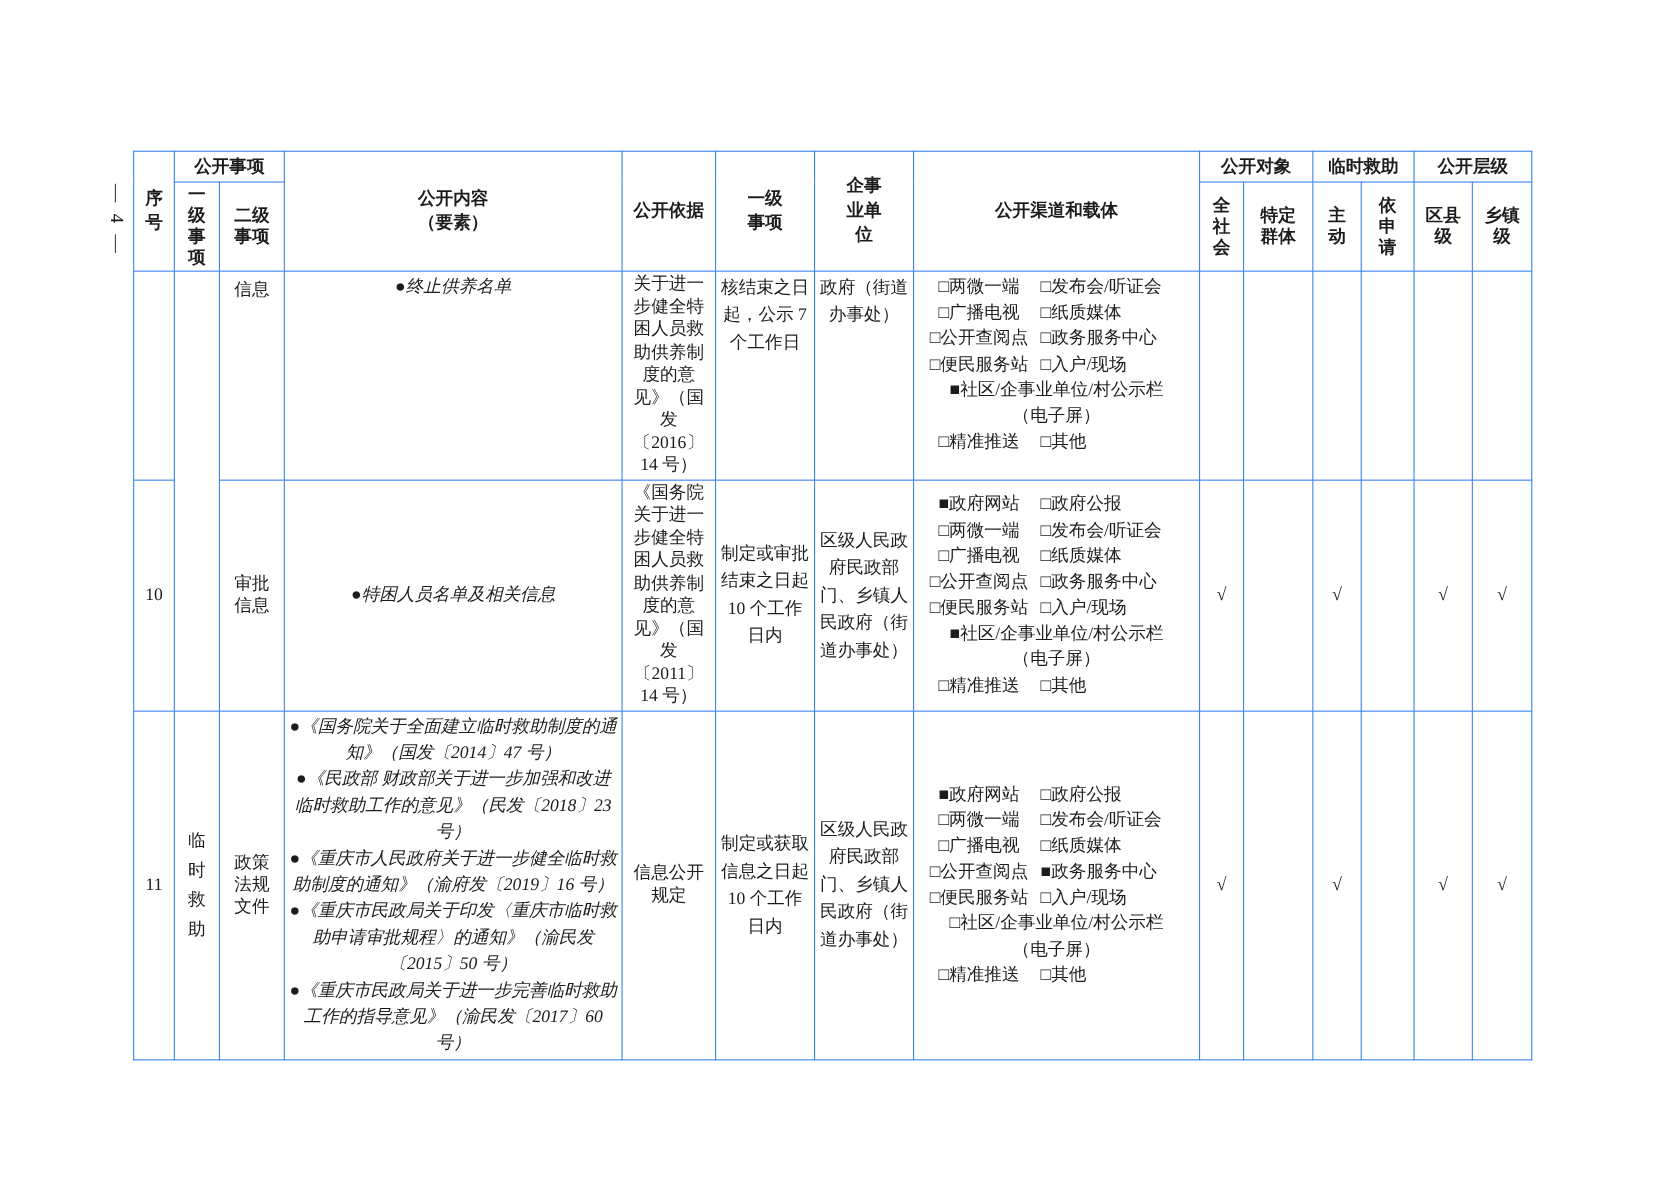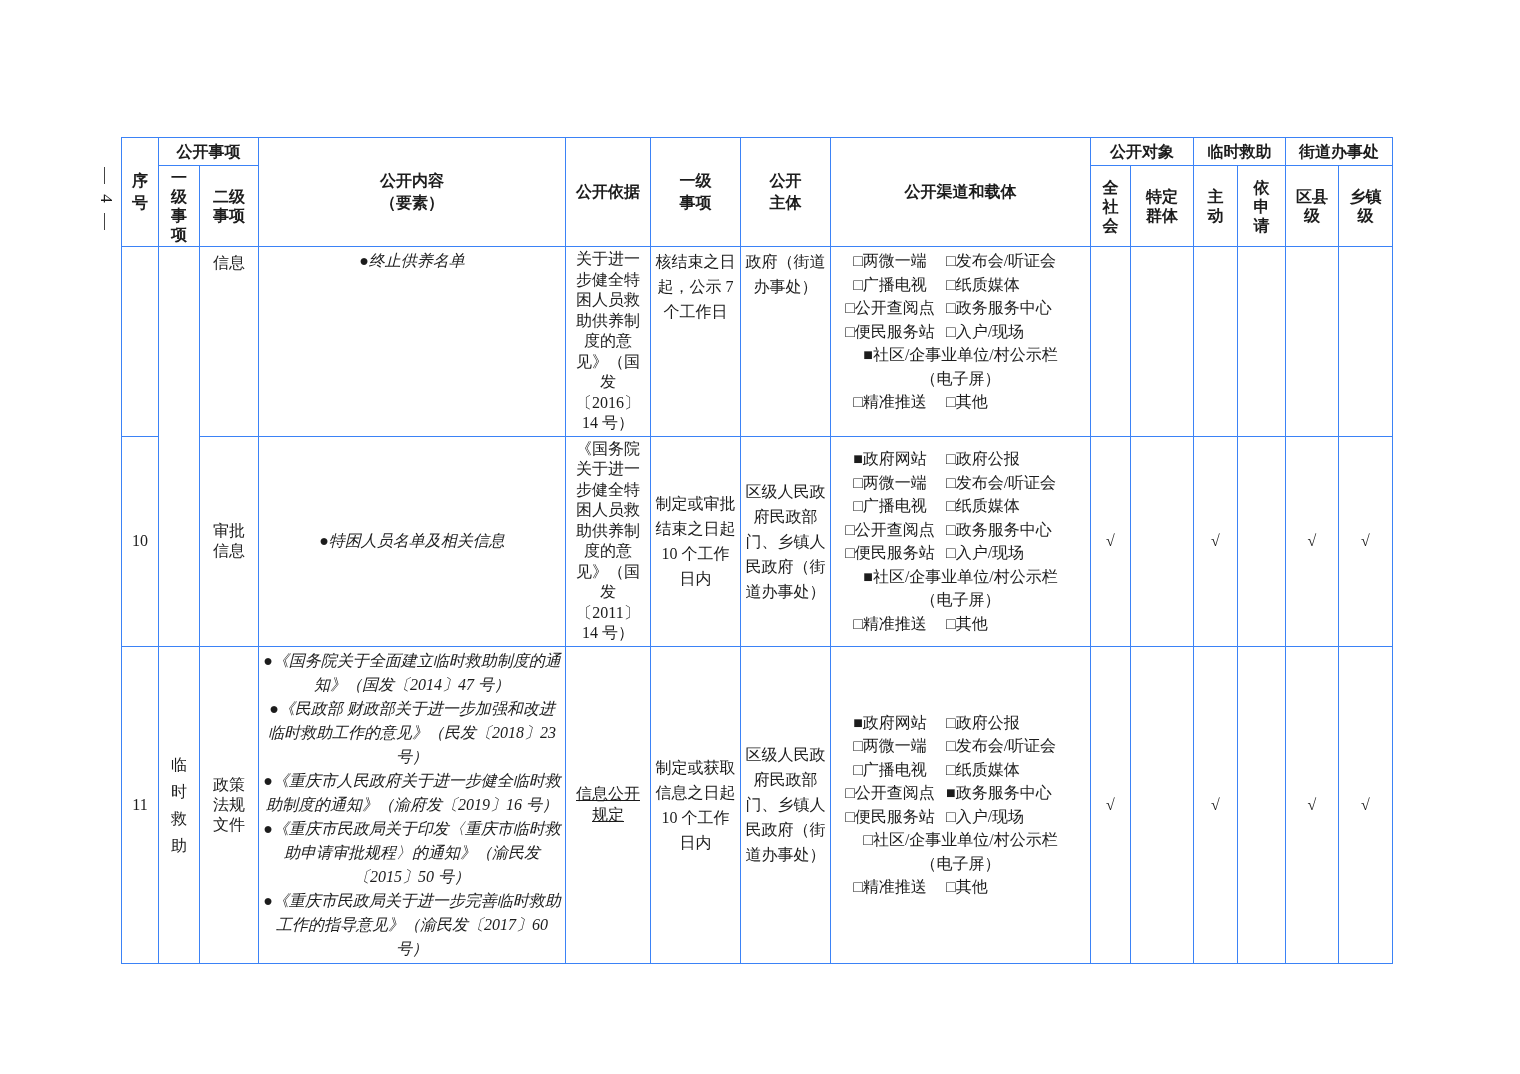--- a/index.html
+++ b/index.html
@@ -104,26 +104,26 @@
           </th>
         <th colspan="2">公开事项</th>
         <th rowspan="2">
             <div class="w4c">公开内容（要素）</div>
           </th>
         <th rowspan="2">公开依据</th>
         <th rowspan="2">
             <div class="w2">一级事项</div>
           </th>
         <th rowspan="2">
-            <div class="w2">公开主体</div>
+            <div class="w2">企事业单位</div>
           </th>
         <th rowspan="2">公开渠道和载体</th>
         <th colspan="2">公开对象</th>
         <th colspan="2">临时救助</th>
-        <th colspan="2">街道办事处</th>
+        <th colspan="2">公开层级</th>
       </tr>
 
       <tr class="h2row">
         <th>
             <div class="w1">一级事项</div>
           </th>
         <th>
             <div class="w2">二级事项</div>
           </th>
         <th>
@@ -245,21 +245,21 @@
         <td class="lvl2">
             <div class="w2">政策法规文件</div>
           </td>
         <td class="content">
           <div>●《国务院关于全面建立临时救助制度的通知》（国发〔2014〕47 号）</div>
           <div>●《民政部 财政部关于进一步加强和改进临时救助工作的意见》（民发〔2018〕23 号）</div>
           <div>●《重庆市人民政府关于进一步健全临时救助制度的通知》（渝府发〔2019〕16 号）</div>
           <div>●《重庆市民政局关于印发〈重庆市临时救助申请审批规程〉的通知》（渝民发〔2015〕50 号）</div>
           <div>●《重庆市民政局关于进一步完善临时救助工作的指导意见》（渝民发〔2017〕60 号）</div>
         </td>
-        <td class="basis" style="text-align:center;text-decoration:underline;">信息公开规定</td>
+        <td class="basis" style="text-align:center;">信息公开规定</td>
         <td class="timec">制定或获取信息之日起 10 个工作日内</td>
         <td class="subj">区级人民政府民政部门、乡镇人民政府（街道办事处）</td>
         <td class="chan">
           <div class="ch-line">
               <span class="ch-l">■政府网站</span>
               <span>□政府公报</span>
             </div>
           <div class="ch-line">
               <span class="ch-l">□两微一端</span>
               <span>□发布会/听证会</span>

